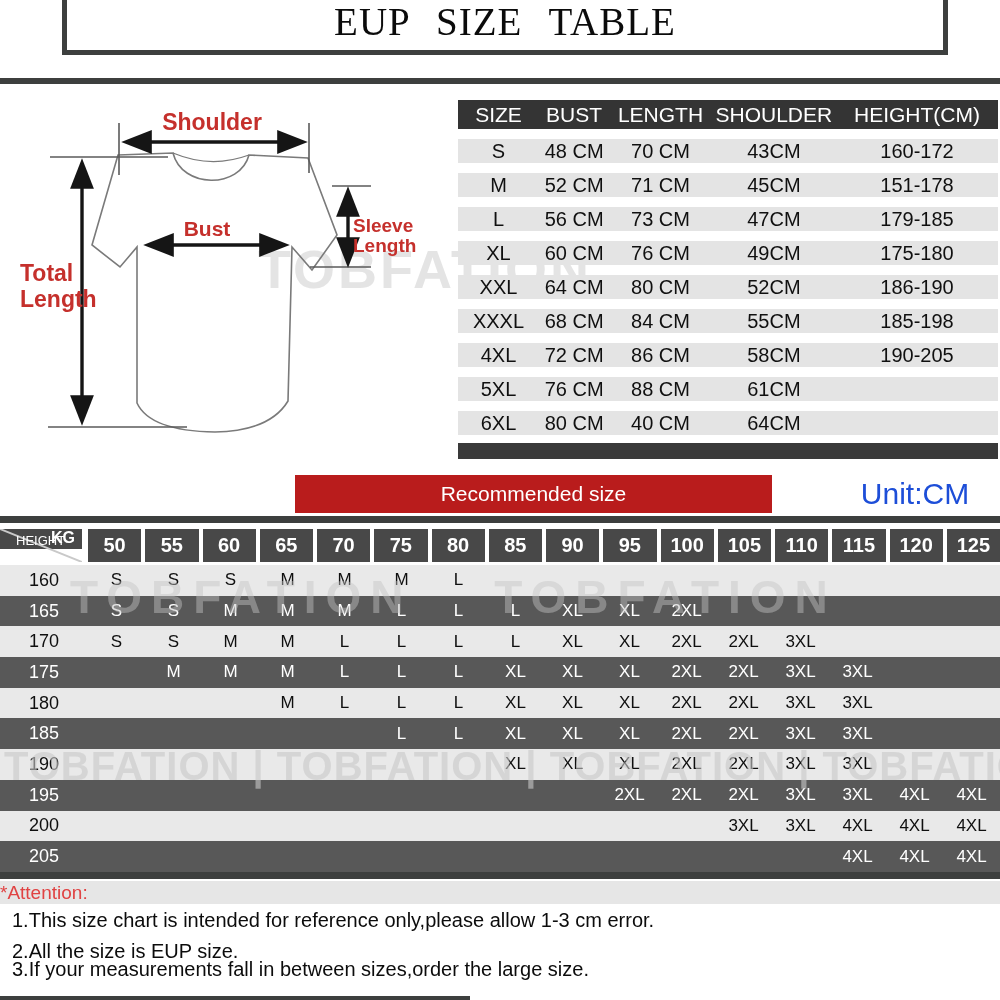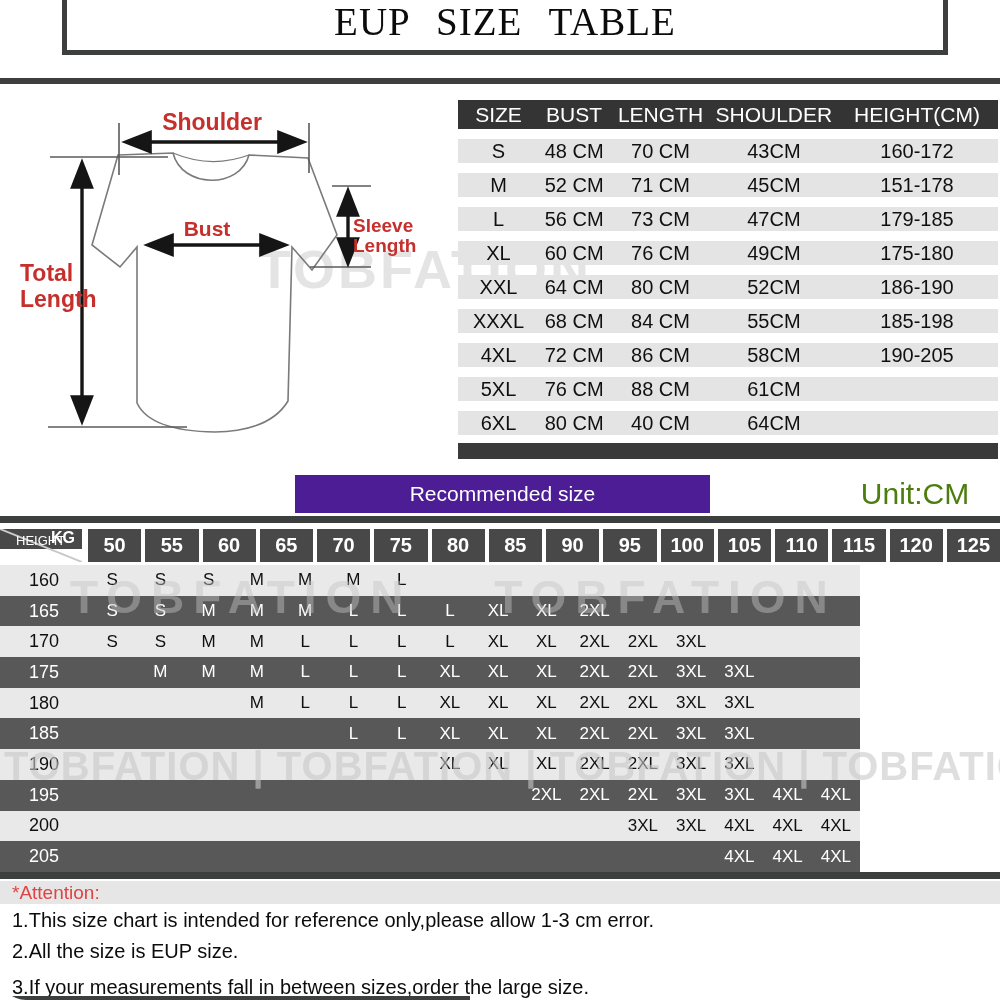--- a/index.html
+++ b/index.html
@@ -1,16 +1,16 @@
 <!DOCTYPE html>
 <html><head>
 <meta charset="utf-8">
 <style>
   html,body{margin:0;padding:0;background:#fff;font-family:"Liberation Sans",sans-serif;}
-  #canvas{position:relative;width:1000px;height:1000px;background:#ffffff;overflow:hidden;border-radius:26px;}
+  #canvas{position:relative;width:1000px;height:1000px;background:#ffffff;overflow:hidden;}
   .abs{position:absolute;}
 
   
   .title-frame{left:62px;top:-8px;width:886px;height:63px;box-sizing:border-box;
     border:5px solid #3d3f3e;border-top:none;display:flex;align-items:center;justify-content:center;}
   .title-text{font-family:"Liberation Serif",serif;font-size:39px;color:#0b0b0b;
     letter-spacing:1px;word-spacing:16px;white-space:nowrap;}
   .hbar{background:#3d3f3e;}
   .top-divider{left:0;top:78px;width:1000px;height:6px;}
 
@@ -19,51 +19,51 @@
   .diagram text{font-family:"Liberation Sans",sans-serif;font-weight:bold;fill:#c5302c;}
 
   
   .size-table{left:458px;top:100px;width:540px;}
   .st-grid{display:grid;grid-template-columns:15% 13% 19% 23% 30%;align-items:center;text-align:center;}
   .st-header{background:#343434;color:#ffffff;height:29px;font-size:21px;}
   .st-row{background:#e4e4e4;color:#101010;height:24px;margin-top:10px;font-size:20px;}
   .st-footer{margin-top:8px;height:16px;background:#3a3a3a;}
 
   
-  .rec-bar{left:295px;top:475px;width:415px;height:38px;background:#4c1d95;color:#fff;
+  .rec-bar{left:295px;top:475px;width:477px;height:38px;background:#b91c1c;color:#fff;
     font-size:21px;display:flex;align-items:center;justify-content:center;}
-  .unit-text{left:840px;top:477px;width:150px;font-size:30px;color:#4d7c0f;text-align:center;}
+  .unit-text{left:840px;top:477px;width:150px;font-size:30px;color:#1d4ed8;text-align:center;}
 
   
   .mx-div1{left:0;top:516px;width:1000px;height:7px;}
   .mx-div2{left:0;top:872px;width:1000px;height:7px;}
   .mx-header{left:0;top:529px;width:1000px;height:33px;display:flex;}
   .mx-corner{width:82px;height:20px;background:#484848;position:relative;flex:none;}
   .mx-corner .kg{position:absolute;right:7px;top:0px;color:#fff;font-size:16px;font-weight:bold;}
   .mx-corner .ht{position:absolute;left:16px;bottom:1px;color:#fff;font-size:13px;}
   .mx-weights{flex:1;display:flex;gap:4px;margin-left:6px;}
   .mx-wcell{flex:1;background:#484848;color:#fff;font-size:20px;font-weight:bold;
     display:flex;align-items:center;justify-content:center;}
-  .mx-body{left:0;top:565px;width:860px;}
+  .mx-body{left:0;top:565px;width:1000px;}
   .mx-row{display:grid;grid-template-columns:88px repeat(16,1fr);height:30.7px;
     align-items:center;text-align:center;font-size:17px;background:#e9e9e9;color:#0f0f0f;}
   .mx-row.dark{background:#585858;color:#ffffff;}
   .mx-label{font-size:18px;}
 
   
   .wm{position:absolute;font-weight:bold;white-space:nowrap;color:rgba(190,190,190,0.55);}
   .wm1{left:258px;top:238px;font-size:54px;letter-spacing:3px;color:rgba(205,205,205,0.55);}
   .wm2{left:70px;top:570px;font-size:46px;letter-spacing:9px;word-spacing:60px;color:rgba(195,195,195,0.45);}
   .wm3{left:4px;top:744px;font-size:40px;letter-spacing:1px;color:rgba(200,200,200,0.6);}
 
   
   .attention-band{left:0;top:881px;width:1000px;height:23px;background:#e6e6e6;display:flex;align-items:center;}
-  .attention-text{color:#e04343;font-size:19px;margin-left:12px;}
+  .attention-text{color:#e04343;font-size:19px;}
   .note{left:12px;font-size:20px;color:#0c0c0c;white-space:nowrap;}
-  .note1{top:909px;} .note2{top:940px;} .note3{top:958px;margin-top:18px;}
+  .note1{top:909px;} .note2{top:940px;} .note3{top:958px;}
   .bottom-bar{left:0;top:996px;width:470px;height:4px;}
 </style>
 </head>
 <body>
 
 <div id="canvas">
 
   <div class="abs title-frame">
     <div class="title-text">EUP SIZE TABLE</div>
   </div>

